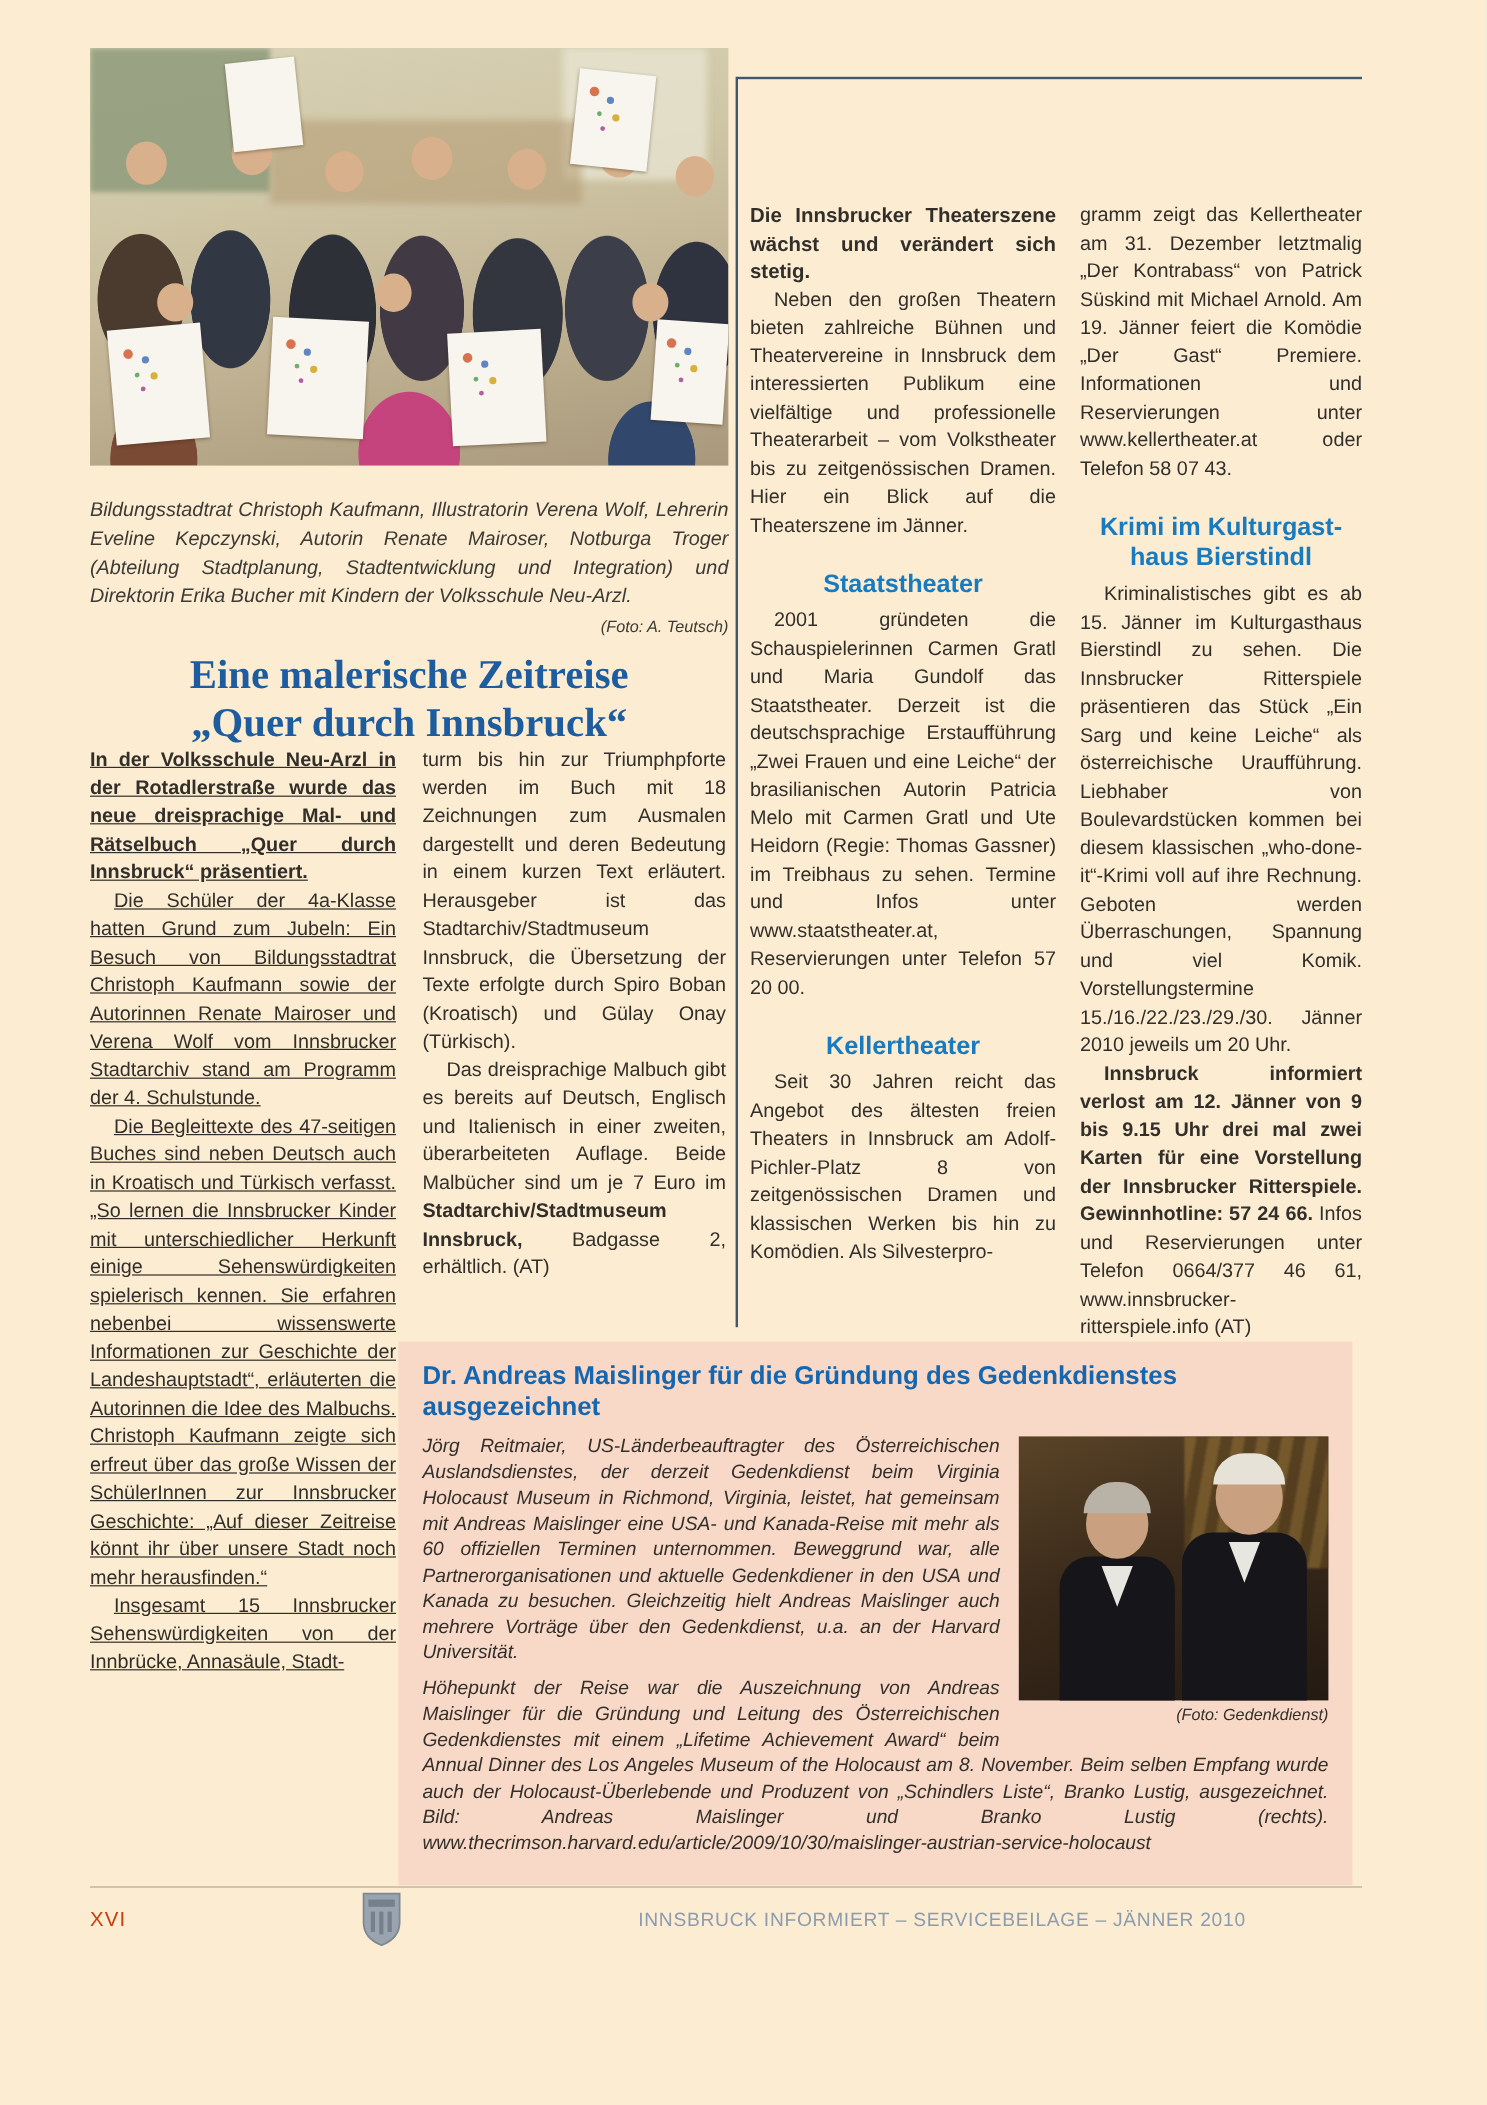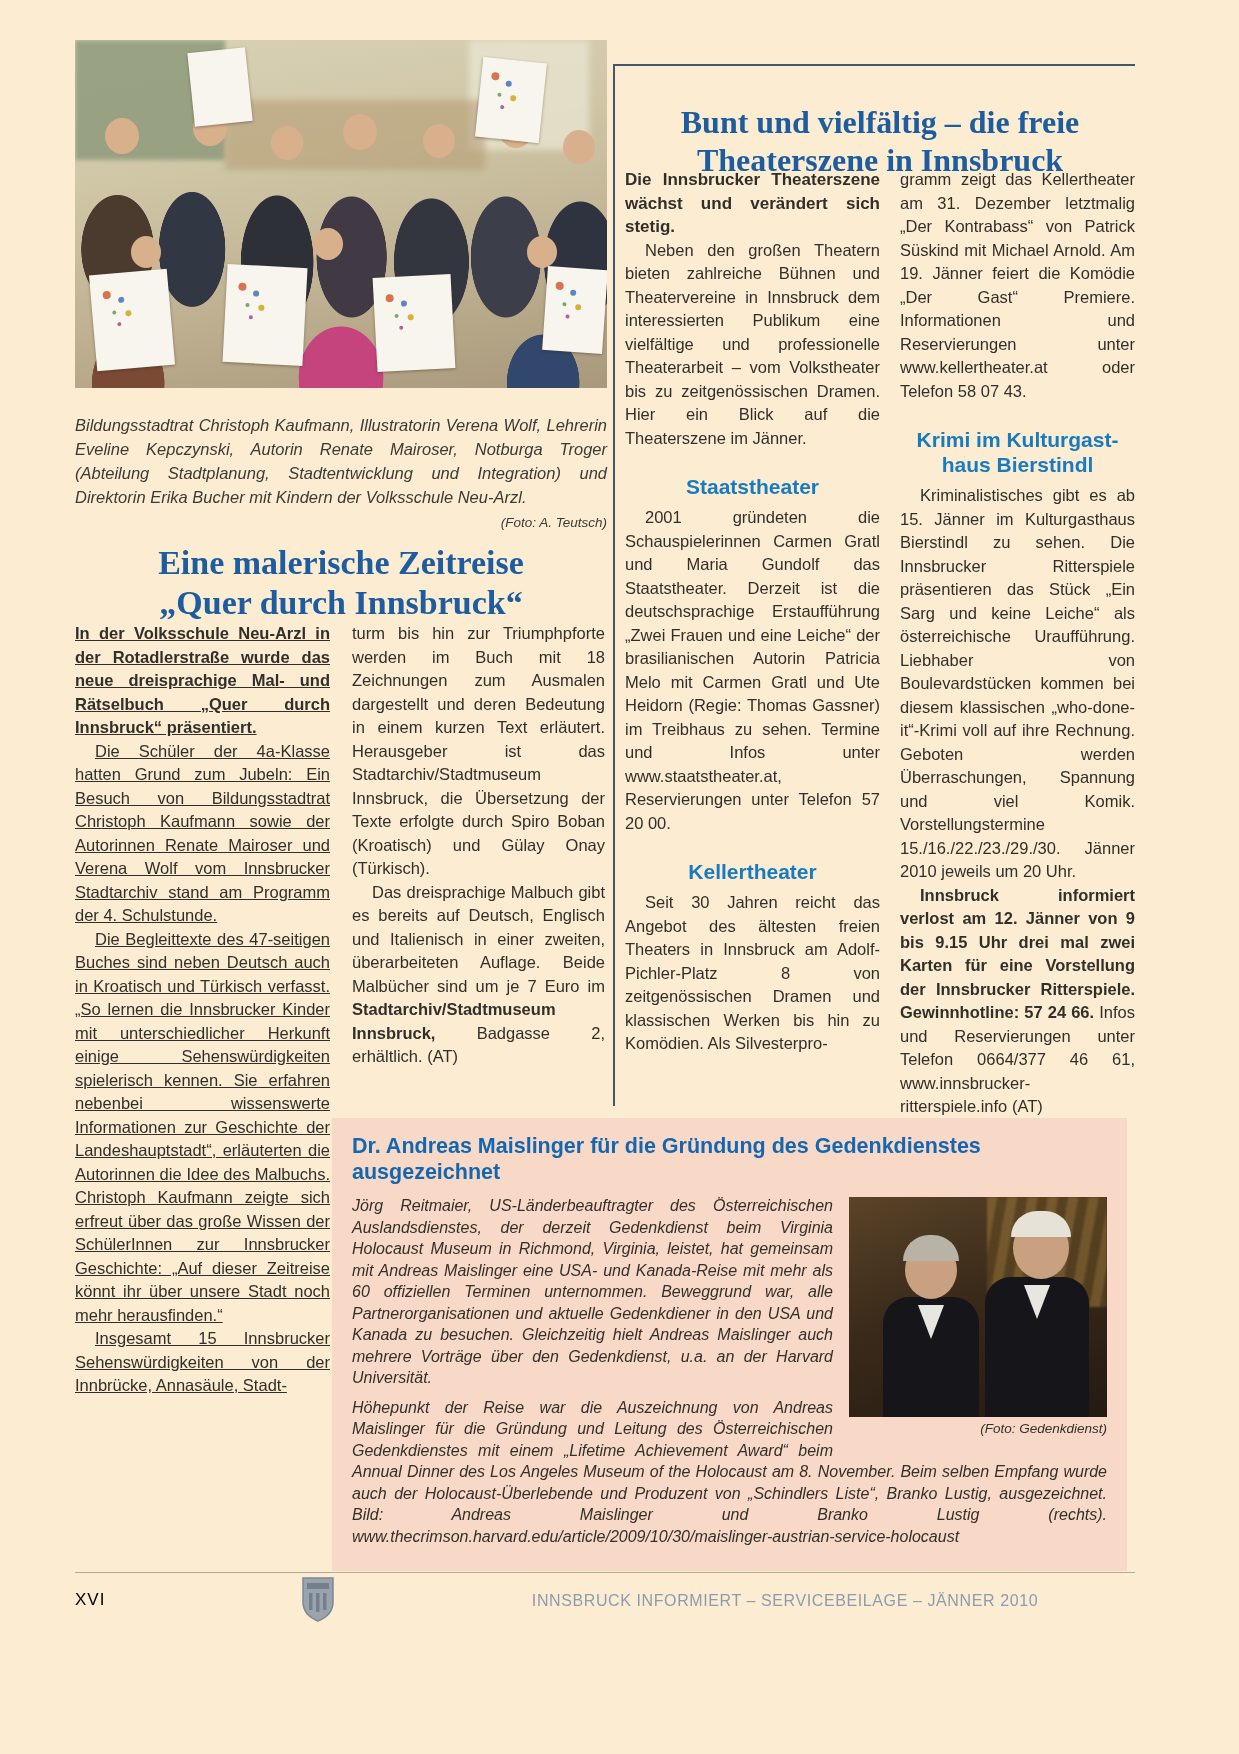--- a/index.html
+++ b/index.html
@@ -73,21 +73,21 @@
     border-left:13px solid transparent;border-right:13px solid transparent;border-top:34px solid #e8e6e0;}
   .bp-head{position:absolute;border-radius:50%;background:#caa180;}
   .bp-head1{left:56px;bottom:118px;width:52px;height:58px;}
   .bp-head2{right:38px;bottom:138px;width:56px;height:62px;}
   .bp-hair1{position:absolute;left:54px;bottom:156px;width:56px;height:26px;border-radius:28px 28px 0 0;background:#b9b2a6;}
   .bp-hair2{position:absolute;right:36px;bottom:180px;width:60px;height:26px;border-radius:30px 30px 0 0;background:#e6e2d8;}
   .gbox-photo-credit{text-align:right;font-style:italic;font-size:13.5px;color:#33302b;margin-top:4px;}
 
   
   .footer-rule{position:absolute;left:75px;top:1572px;width:1060px;height:1px;background:#b4a995;}
-  .footer-pagenum{position:absolute;left:75px;top:1590px;font-size:17px;color:#000000;letter-spacing:1px;}
+  .footer-pagenum{position:absolute;left:75px;top:1590px;font-size:17px;color:#c2410c;letter-spacing:1px;}
   .footer-logo{position:absolute;left:300px;top:1576px;}
   .footer-text{position:absolute;left:435px;top:1592px;width:700px;text-align:center;
     font-size:16px;color:#8b9cb0;letter-spacing:.6px;}
 </style>
 </head>
 <body>
 
 <div class="page">
 
   <div class="photo-main">
@@ -139,24 +139,20 @@
   <div class="col col2">
     <p>turm bis hin zur Triumphpforte werden im Buch mit 18 Zeichnungen zum Ausmalen dargestellt und deren Bedeutung in einem kurzen Text erläutert. Herausgeber ist das Stadtarchiv/Stadtmuseum Innsbruck, die Übersetzung der Texte erfolgte durch Spiro Boban (Kroatisch) und Gülay Onay (Türkisch).</p>
     <p class="indent">
       <span>Das dreisprachige Malbuch gibt es bereits auf Deutsch, Englisch und Italienisch in einer zweiten, überarbeiteten Auflage. Beide Malbücher sind um je 7 Euro im </span><b>Stadtarchiv/Stadtmuseum Innsbruck,</b><span> Badgasse 2, erhältlich. (AT)</span>
     </p>
   </div>
 
   <div class="divider-v"></div>
   <div class="rule-top-right"></div>
 
-  <h1 class="headline headline-right">
-    <span style="display:block">Bunt und vielfältig – die freie</span>
-    <span style="display:block">Theaterszene in Innsbruck</span>
-  </h1>
 
   <div class="col col3">
     <p class="lead-right">Die Innsbrucker Theaterszene wächst und verändert sich stetig.</p>
     <p class="indent">Neben den großen Theatern bieten zahlreiche Bühnen und Theatervereine in Innsbruck dem interessierten Publikum eine vielfältige und professionelle Theaterarbeit – vom Volkstheater bis zu zeitgenössischen Dramen. Hier ein Blick auf die Theaterszene im Jänner.</p>
     <h3 class="sub">Staatstheater</h3>
     <p class="indent">2001 gründeten die Schauspielerinnen Carmen Gratl und Maria Gundolf das Staatstheater. Derzeit ist die deutschsprachige Erstaufführung „Zwei Frauen und eine Leiche“ der brasilianischen Autorin Patricia Melo mit Carmen Gratl und Ute Heidorn (Regie: Thomas Gassner) im Treibhaus zu sehen. Termine und Infos unter www.staatstheater.at, Reservierungen unter Telefon 57 20 00.</p>
     <h3 class="sub">Kellertheater</h3>
     <p class="indent">Seit 30 Jahren reicht das Angebot des ältesten freien Theaters in Innsbruck am Adolf-Pichler-Platz 8 von zeitgenössischen Dramen und klassischen Werken bis hin zu Komödien. Als Silvesterpro-</p>
   </div>
   <div class="col col4">

